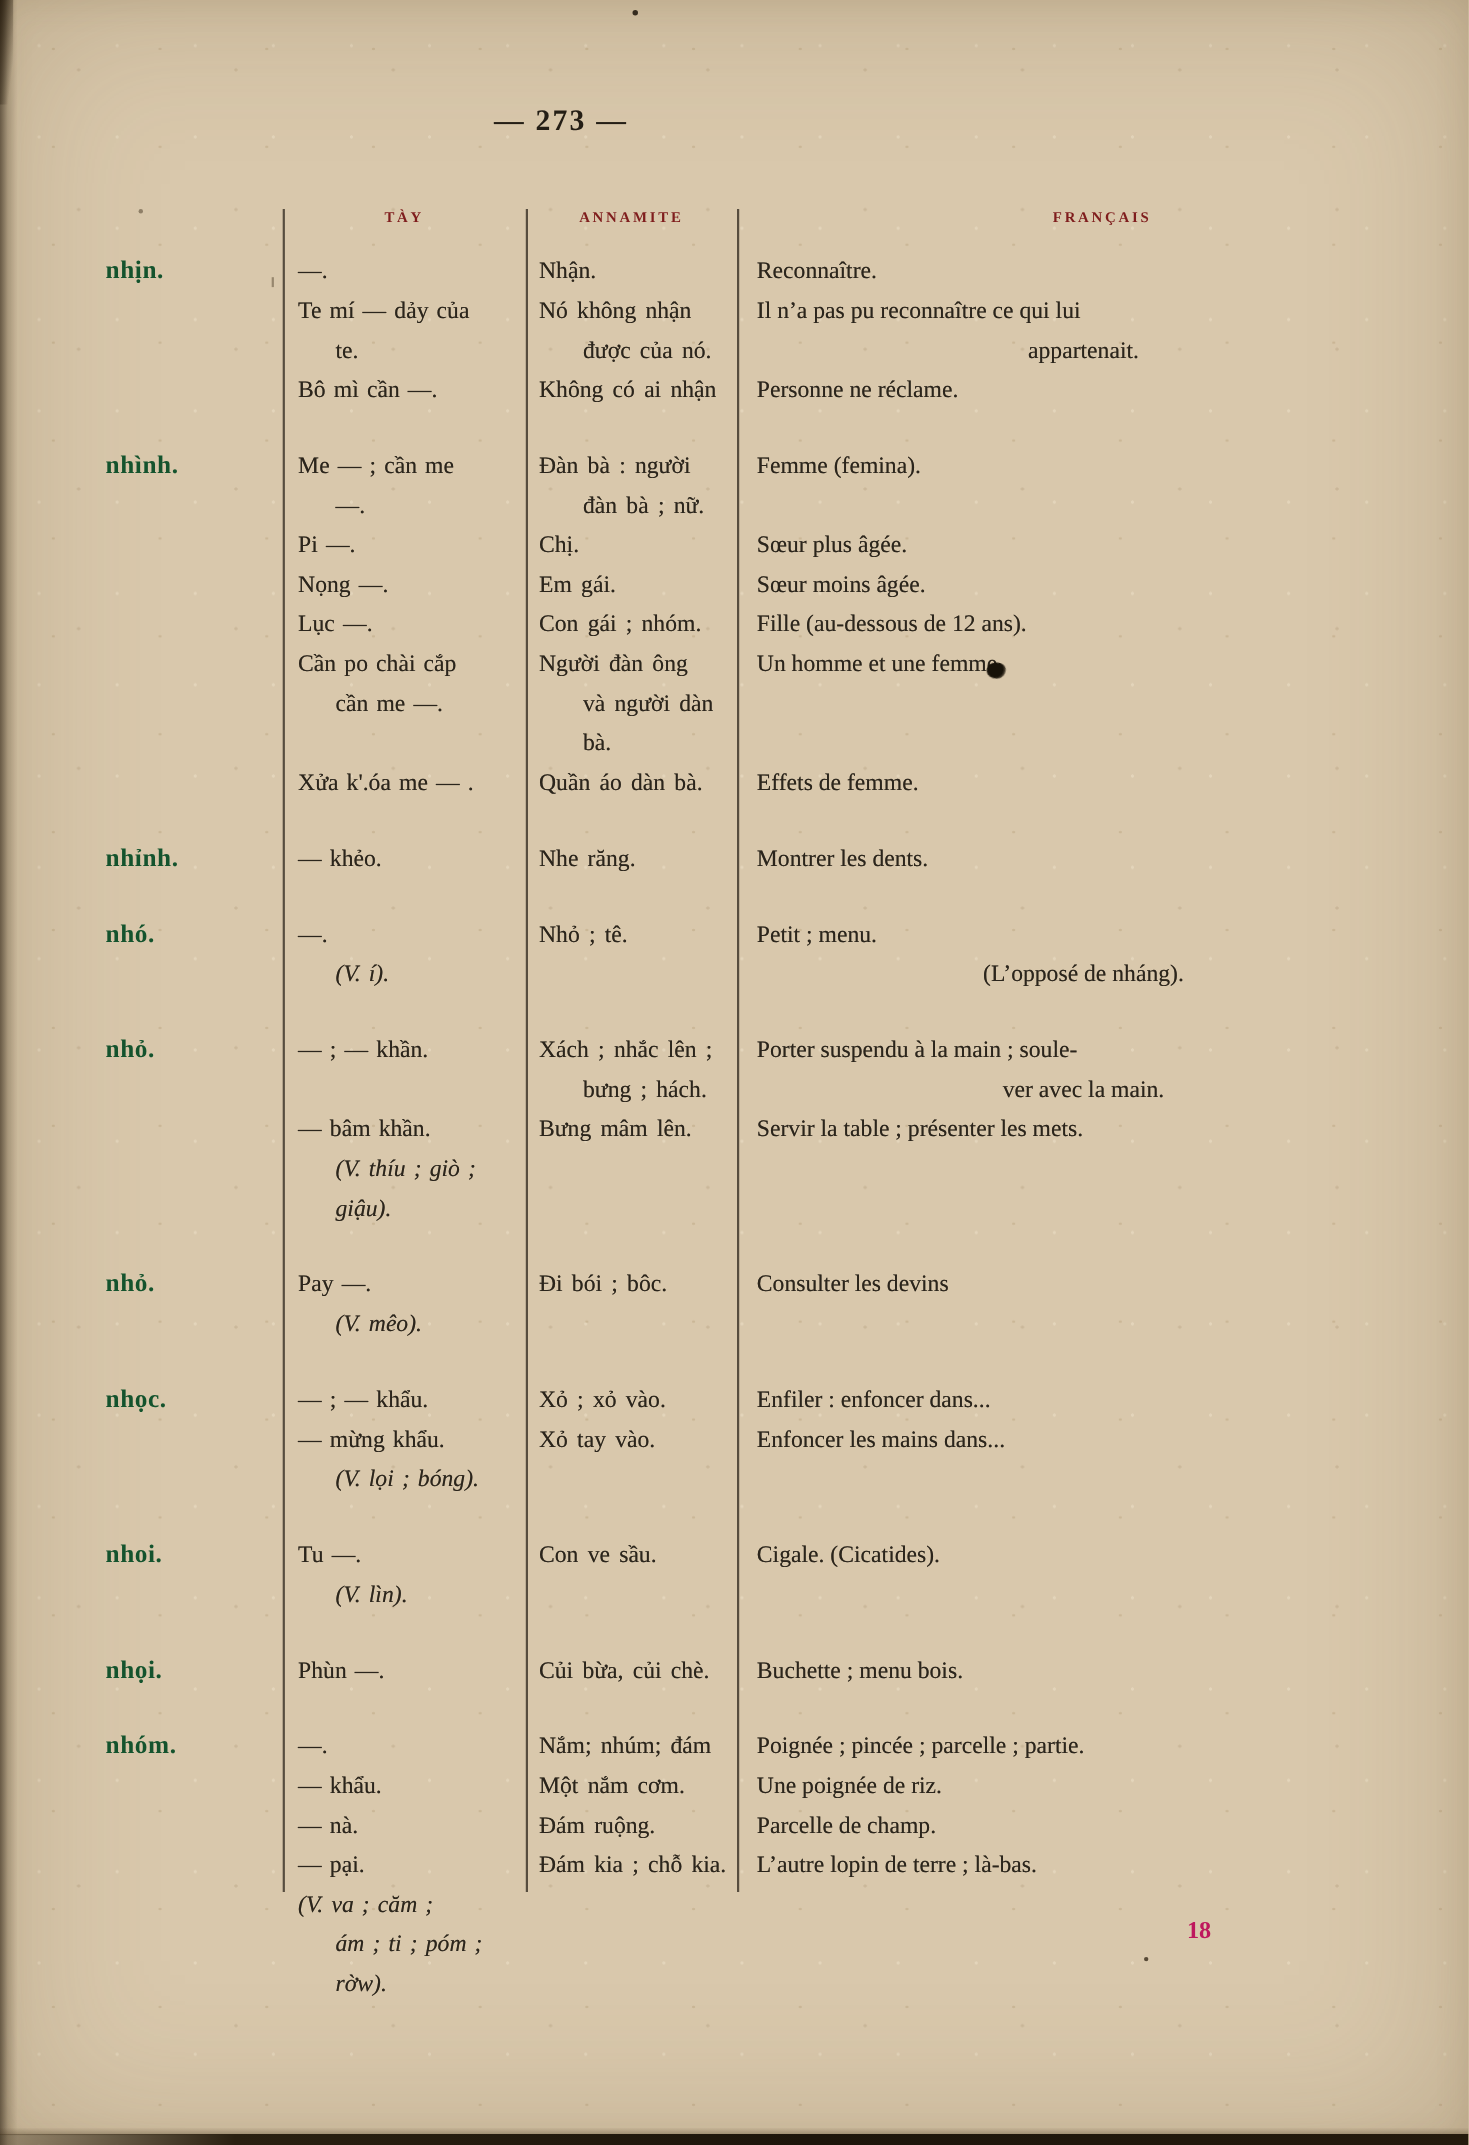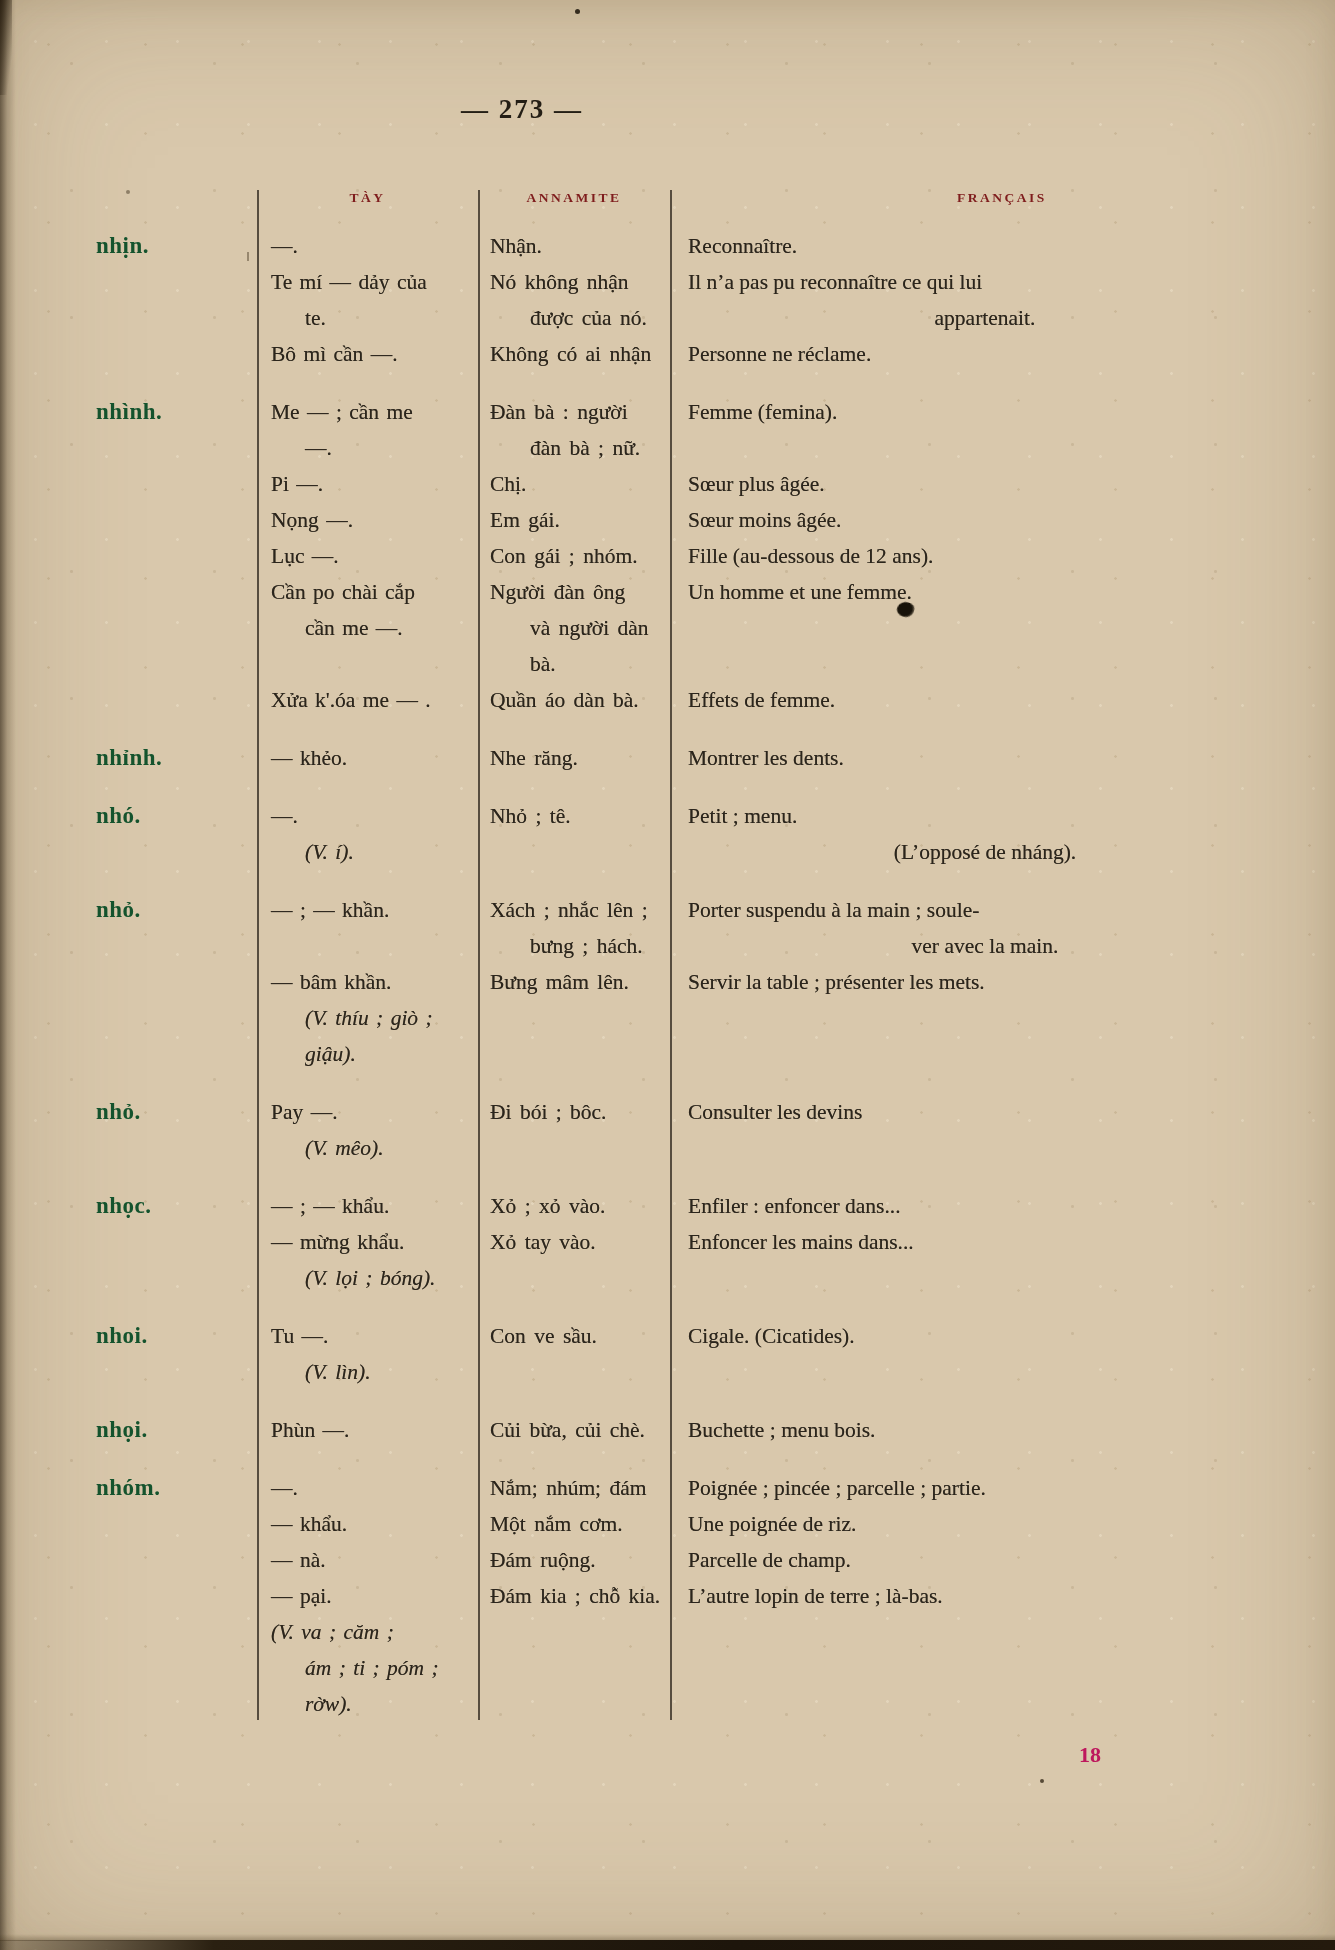--- a/index.html
+++ b/index.html
@@ -19,31 +19,31 @@
   .edge-left{position:absolute;left:0;top:0;width:16px;height:100%;
     background:linear-gradient(to right, rgba(43,32,18,.6), rgba(60,46,26,.22) 45%, rgba(0,0,0,0));}
   .corner-tl{position:absolute;left:0;top:0;width:12px;height:95px;
     background:linear-gradient(to bottom right,#2e2314, rgba(46,35,20,0) 80%);}
   .edge-bottom{position:absolute;left:0;bottom:0;width:100%;height:10px;
     background:linear-gradient(to right, rgba(42,31,15,.25), #2a2011 16%, #1d150b 55%, #241a0d);}
   .edge-bottom-shadow{position:absolute;left:0;bottom:9px;width:100%;height:7px;
     background:linear-gradient(to top, rgba(70,54,30,.35), rgba(0,0,0,0));}
 
   .page-number{position:absolute;top:94px;left:0;width:1020px;text-align:center;
-    font-size:27px;font-weight:bold;letter-spacing:2px;color:#241e15;padding-left:12px;}
+    font-size:27px;font-weight:bold;letter-spacing:2px;color:#241e15;}
 
   .dict{position:absolute;left:88px;top:180px;width:1164px;}
   .hdr-row,.trow{display:grid;grid-template-columns:169px 221px 192px 582px;}
   .hdr-row{height:36px;align-items:center;}
   .hdr{font-size:13.5px;font-weight:bold;letter-spacing:2.5px;color:#7f1d1d;}
   .hdr.tayh{text-align:center;}
   .hdr.annh{text-align:center;}
   .hdr.frh{text-align:center;padding-left:82px;}
 
-  .entry{margin-top:22px;}
+  .entry{margin-top:33px;}
   .entry:first-of-type{margin-top:12px;}
   .cell{min-height:36px;}
   .line{line-height:36px;font-size:21.5px;white-space:nowrap;
     text-shadow:0 0 .4px rgba(40,32,20,.55);}
   .hwc{padding-left:8px;}
   .hwc .hw{font-size:23px;font-weight:bold;letter-spacing:.5px;color:#14532d;line-height:36px;}
   .tayc{padding-left:14px;word-spacing:2px;}
   .annc{padding-left:12px;word-spacing:3px;}
   .frc{padding-left:18px;}
   .tayc .cont{padding-left:34px;}

